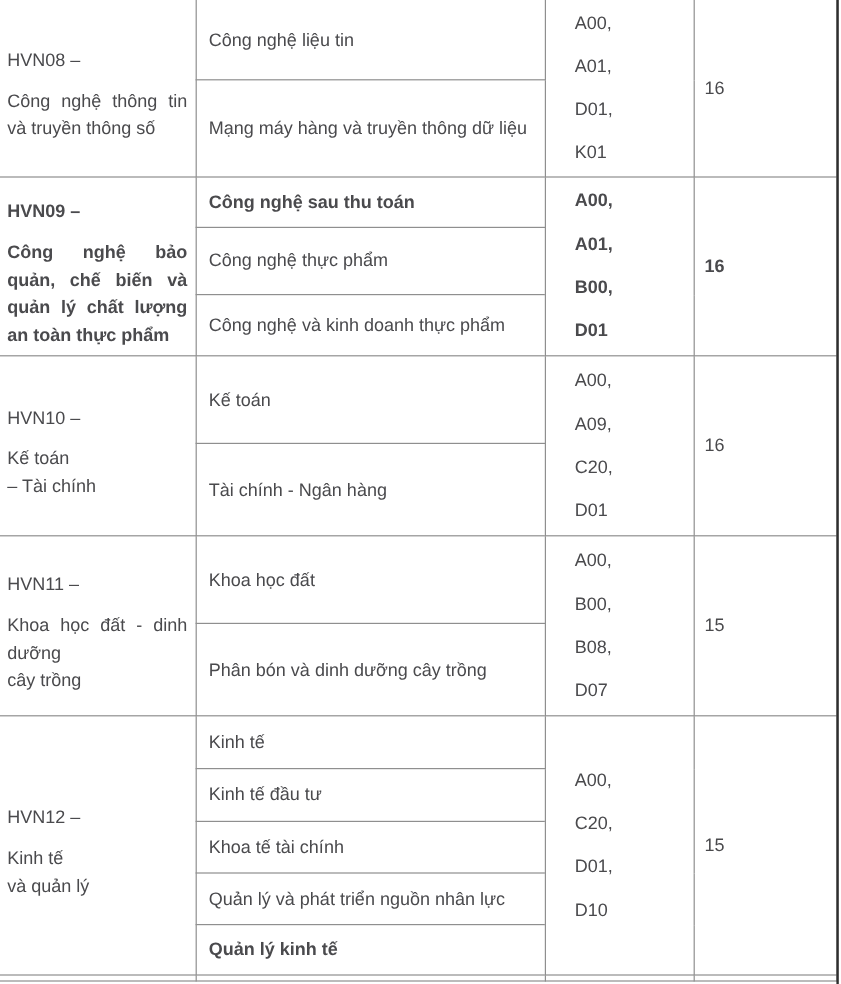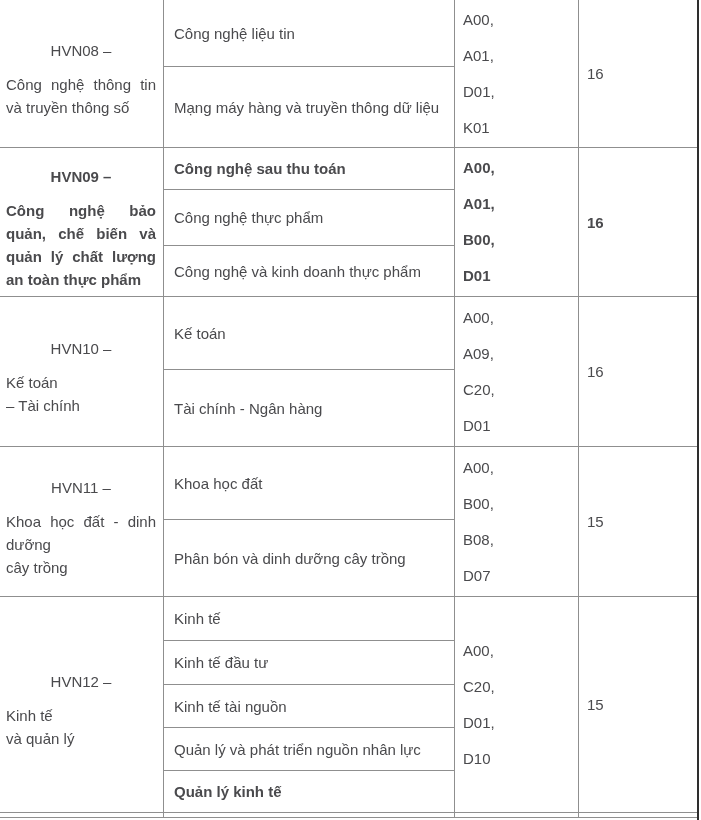--- a/index.html
+++ b/index.html
@@ -35,27 +35,27 @@
   col.c4 { width: 119px; }
   td {
     border: 1px solid #8f8f8f;
     font-size: 15px;
     vertical-align: middle;
     box-sizing: border-box;
     padding: 0;
     overflow: hidden;
   }
   td.group { padding: 2px 7px 2px 6px; }
-  .gcode { margin: 11px 0; line-height: 23px; text-align: center; }
+  .gcode { margin: 11px 0; line-height: 23px; }
   .gname { margin: 0 0; line-height: 23px; text-align: justify; }
   td.major { padding-left: 10px; }
   td.codes {
     white-space: pre-line;
     line-height: 36px;
-    padding-left: 8px;
+    padding-left: 24px;
   }
   td.score { padding-left: 8px; }
   
   .h67 { height: 67px; }
   .h81 { height: 81px; }
   .h42 { height: 42px; font-weight: bold; }
   .h56 { height: 56px; }
   .h51 { height: 51px; }
   .h73 { height: 73px; }
   .h77 { height: 77px; }
@@ -163,21 +163,21 @@
         <td class="codes" rowspan="5">A00,
 C20,
 D01,
 D10</td>
         <td class="score" rowspan="5">15</td>
       </tr>
       <tr class="h44">
         <td class="major">Kinh tế đầu tư</td>
       </tr>
       <tr class="h43">
-        <td class="major">Kinh tế tài nguồn</td>
+        <td class="major">Khoa tế tài chính</td>
       </tr>
       <tr class="h43">
         <td class="major">Quản lý và phát triển nguồn nhân lực</td>
       </tr>
       <tr class="h42">
         <td class="major">Quản lý kinh tế</td>
       </tr>
 
       <tr class="h5">
         <td></td>

